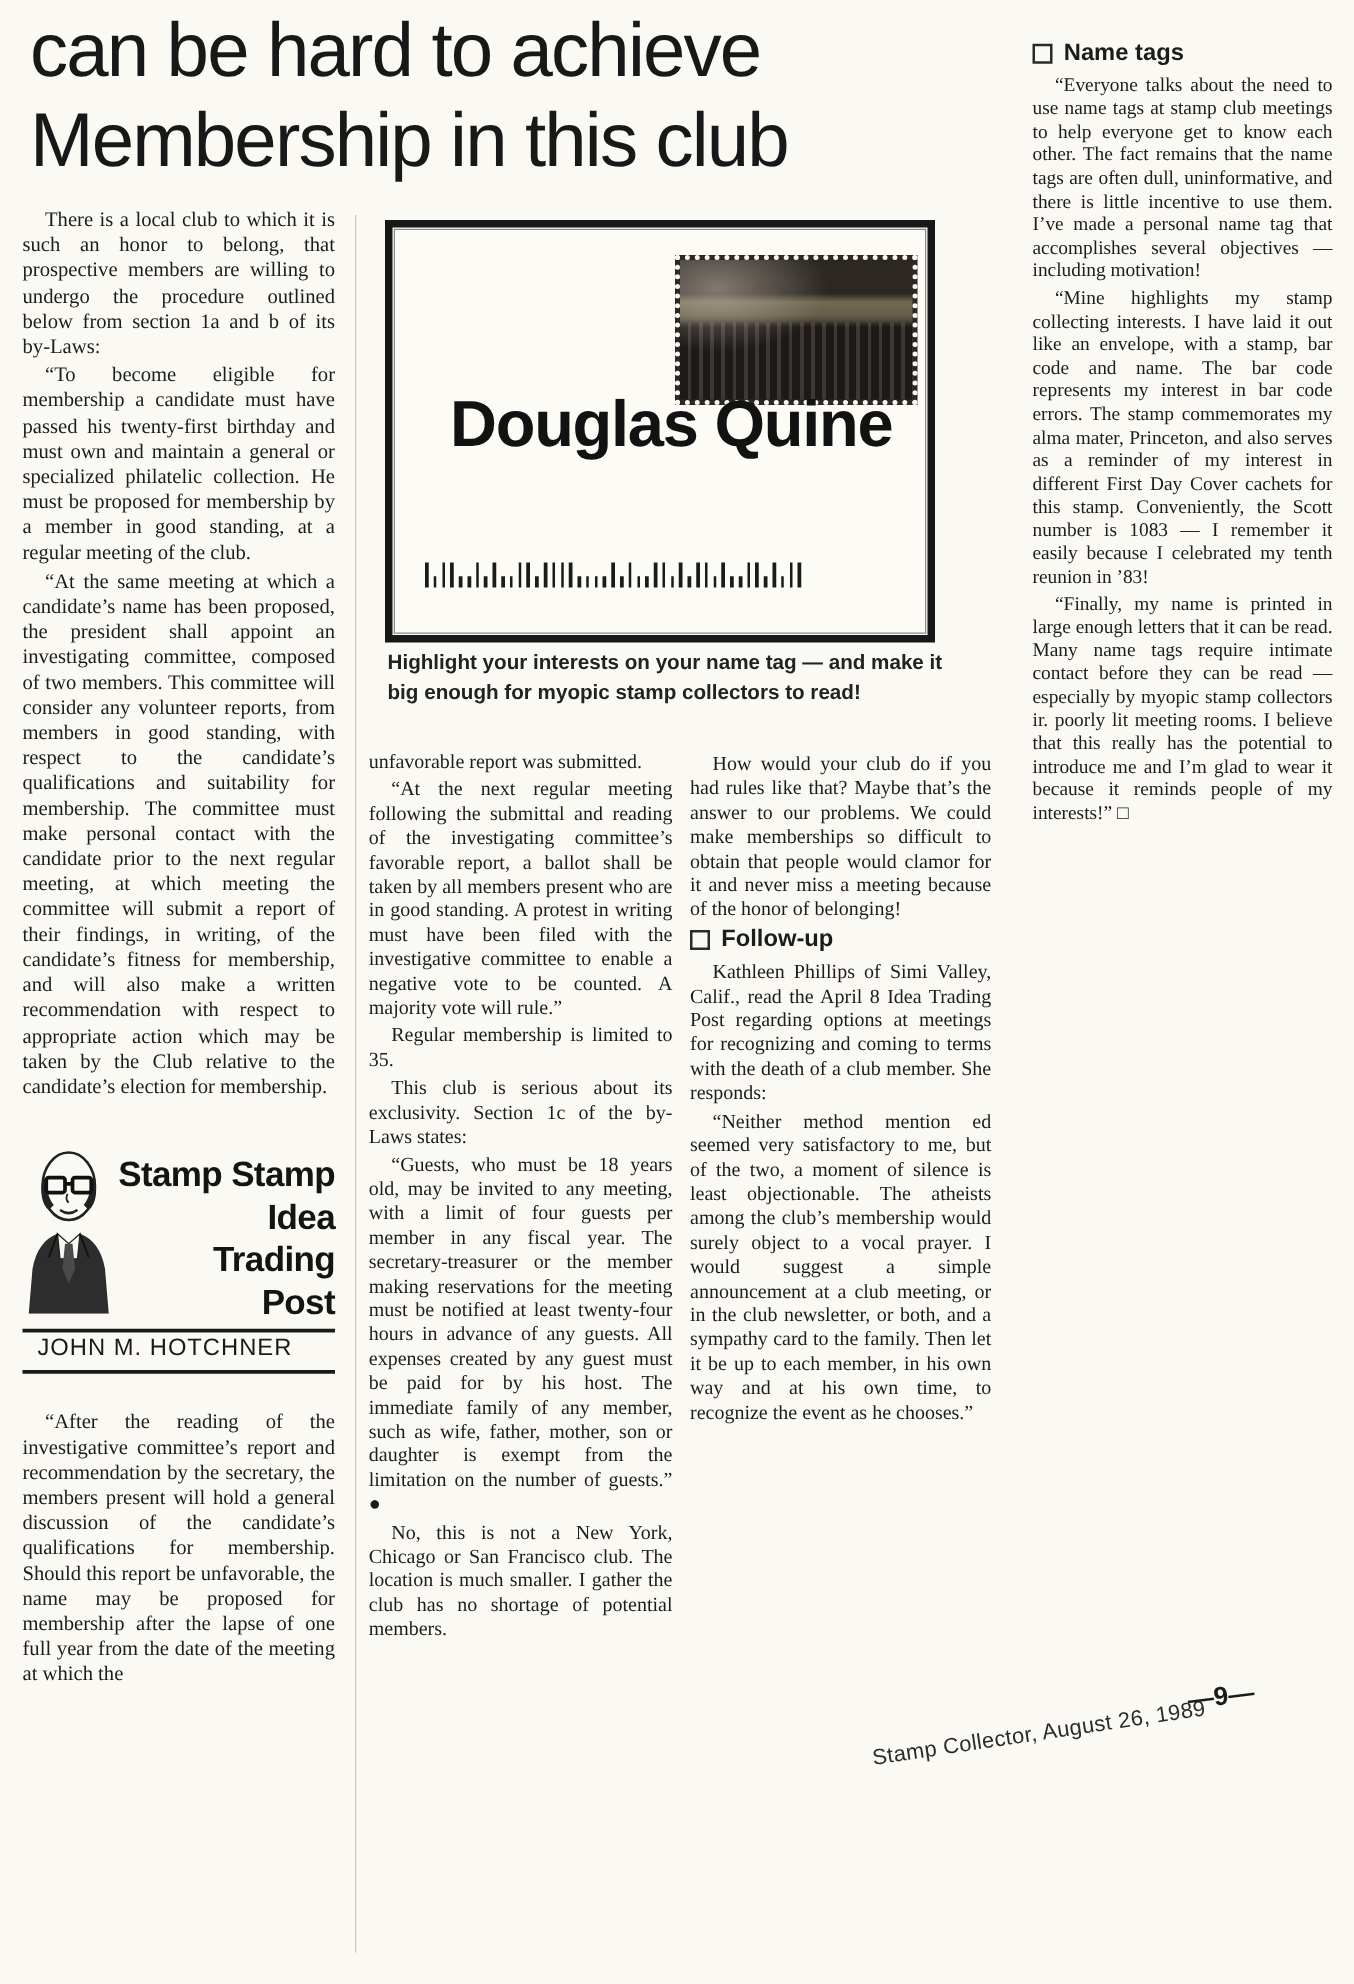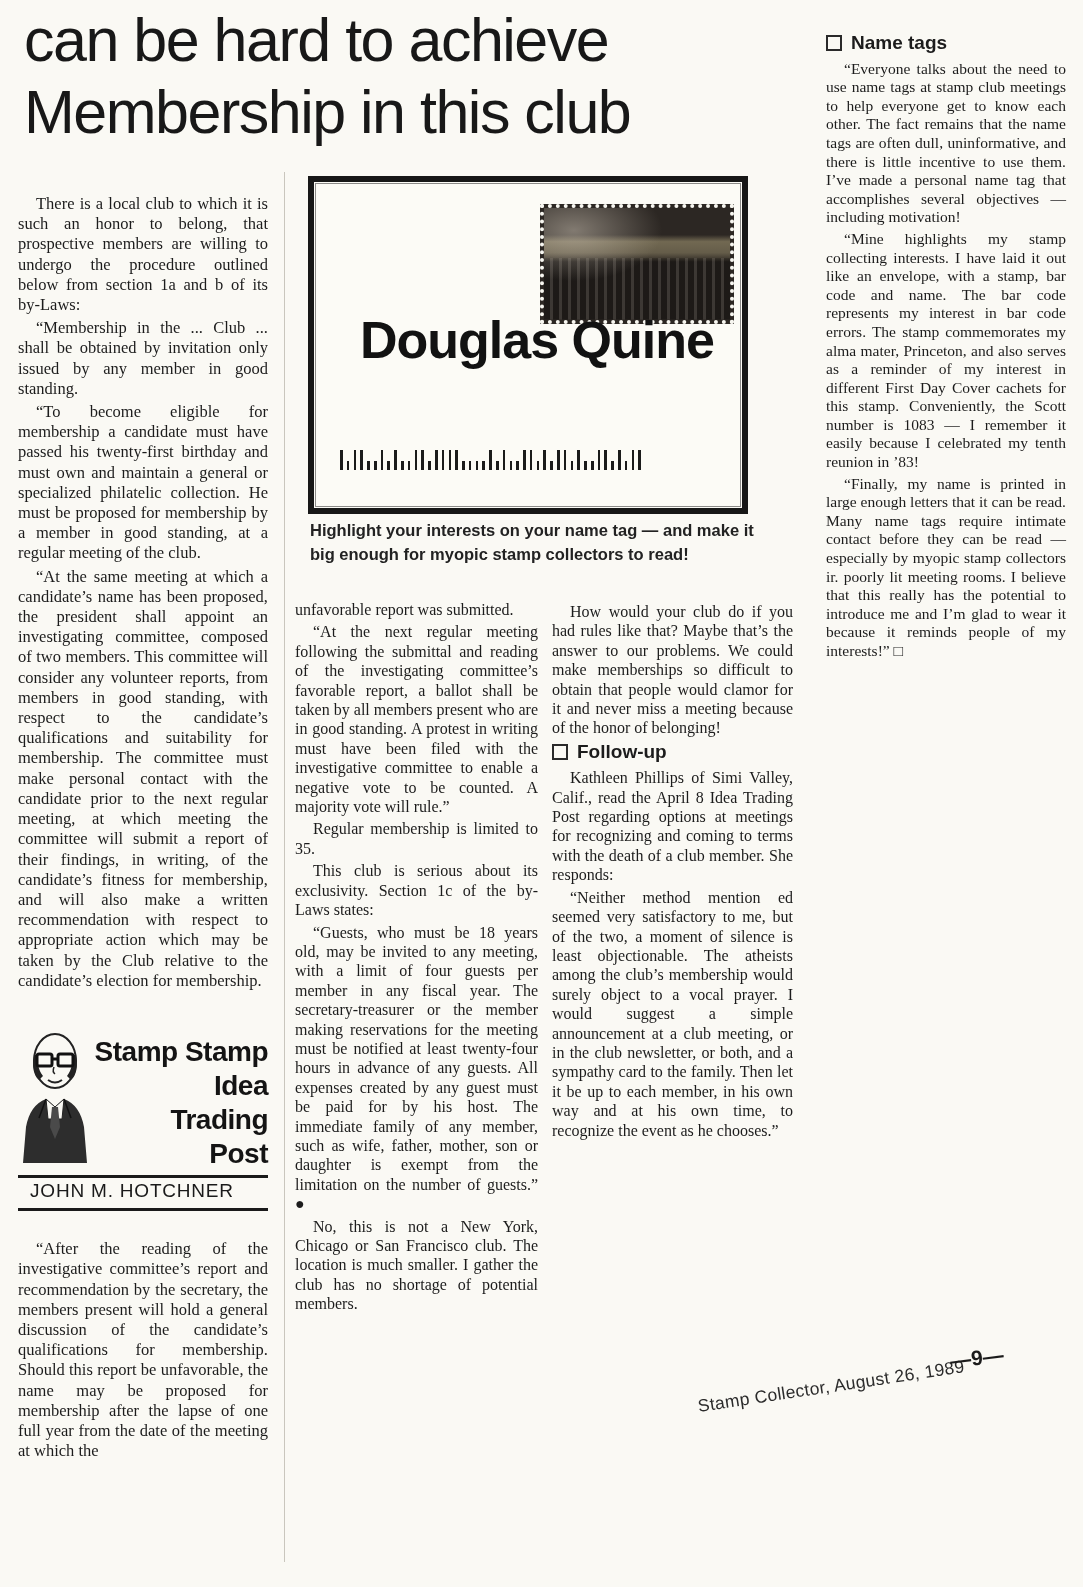--- a/index.html
+++ b/index.html
@@ -11,21 +11,21 @@
   
   .headline{
     position:absolute;left:24px;top:4px;
     font-family:"Liberation Sans", sans-serif;font-weight:400;
     font-size:61px;line-height:72px;letter-spacing:-1.5px;color:#181818;
   }
   
   .col{position:absolute;text-align:justify;}
   .col p{margin:0 0 3px 0;text-indent:18px;}
   .col p.noindent{text-indent:0;}
-  #col1{left:18px;top:166px;width:250px;font-size:16.5px;line-height:20.2px;margin-top:28px;}
+  #col1{left:18px;top:166px;width:250px;font-size:16.5px;line-height:20.2px;}
   #col2{left:295px;top:600px;width:243px;font-size:16px;line-height:19.4px;}
   #col3{left:552px;top:602px;width:241px;font-size:16px;line-height:19.4px;}
   #col4{left:826px;top:30px;width:240px;font-size:15.5px;line-height:18.6px;}
   .section-head{
     font-family:"Liberation Sans", sans-serif;font-weight:700;font-size:19px;
     display:flex;align-items:center;gap:9px;margin:4px 0 7px 0;text-align:left;
   }
   .checkbox{width:12px;height:12px;border:2px solid #2a2a2a;display:inline-block;flex:0 0 auto;background:transparent;}
   .note p{font-style:italic;}
   
@@ -142,21 +142,20 @@
       <i class="s"></i>
       <i class="t"></i>
       <i class="t"></i>
     </div>
 </div>
 <div class="caption">Highlight your interests on your name tag — and make it big enough for myopic stamp collectors to read!</div>
 
 <div class="col" id="col1">
   <div>
       <p>There is a local club to which it is such an honor to belong, that prospective members are willing to undergo the procedure outlined below from section 1a and b of its by-Laws:</p>
-      <p>“Membership in the ... Club ... shall be obtained by invitation only issued by any member in good standing.</p>
       <p>“To become eligible for membership a candidate must have passed his twenty-first birthday and must own and maintain a general or specialized philatelic collection. He must be proposed for membership by a member in good standing, at a regular meeting of the club.</p>
       <p>“At the same meeting at which a candidate’s name has been proposed, the president shall appoint an investigating committee, composed of two members. This committee will consider any volunteer reports, from members in good standing, with respect to the candidate’s qualifications and suitability for membership. The committee must make personal contact with the candidate prior to the next regular meeting, at which meeting the committee will submit a report of their findings, in writing, of the candidate’s fitness for membership, and will also make a written recommendation with respect to appropriate action which may be taken by the Club relative to the candidate’s election for membership.</p>
     </div>
 
   <div class="logo-block">
     <div class="logo-row">
       <svg class="portrait" viewBox="0 0 76 142">
         <ellipse cx="37" cy="40" rx="21" ry="27" fill="none" stroke="#222" stroke-width="2"></ellipse>
         <path d="M16,34 C14,44 15,54 21,59 L25,55 C20,49 19,40 20,34 Z" fill="#222"></path>
         <path d="M58,34 C60,44 59,54 53,59 L49,55 C54,49 55,40 54,34 Z" fill="#222"></path>

